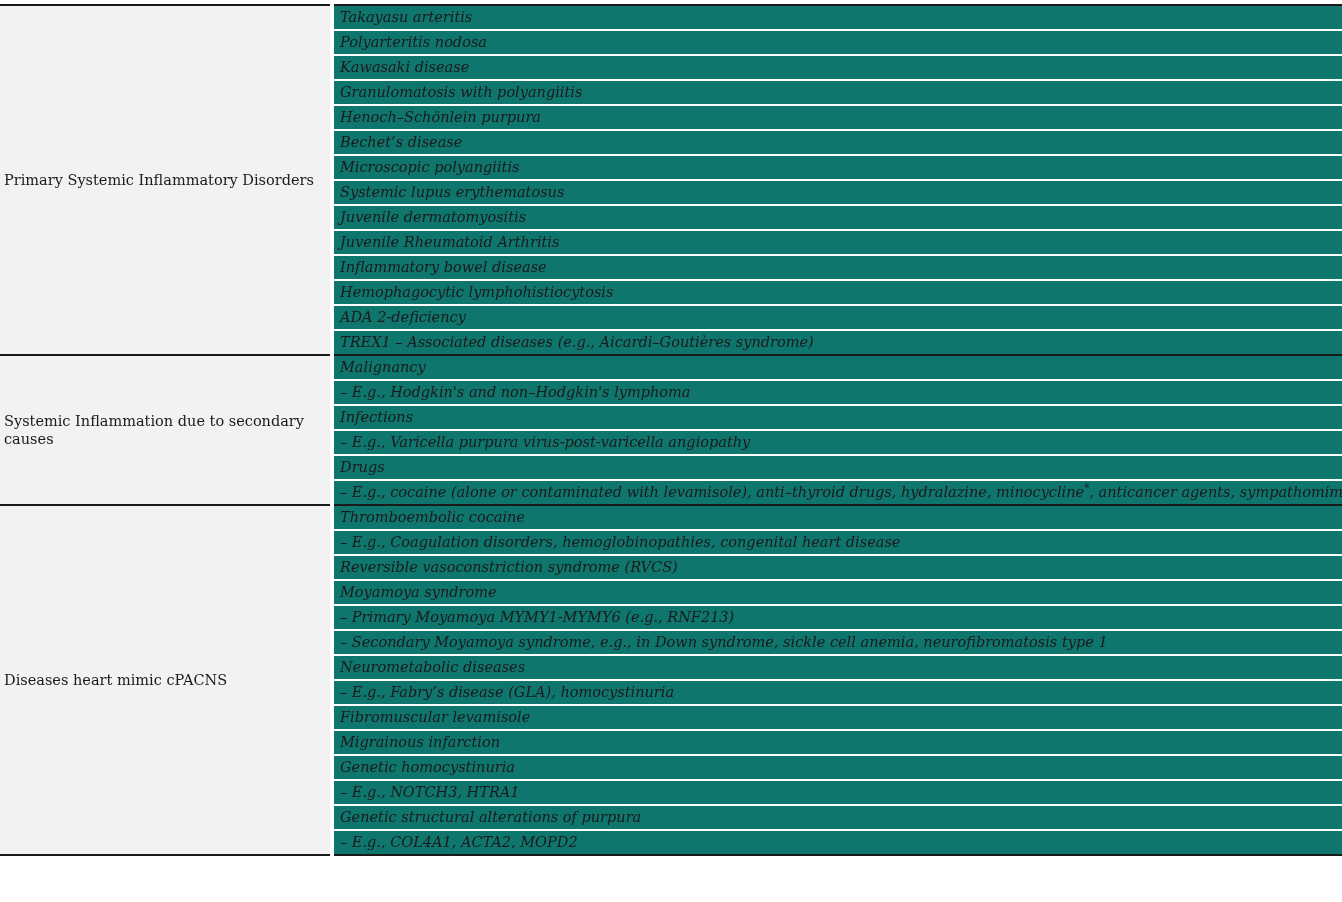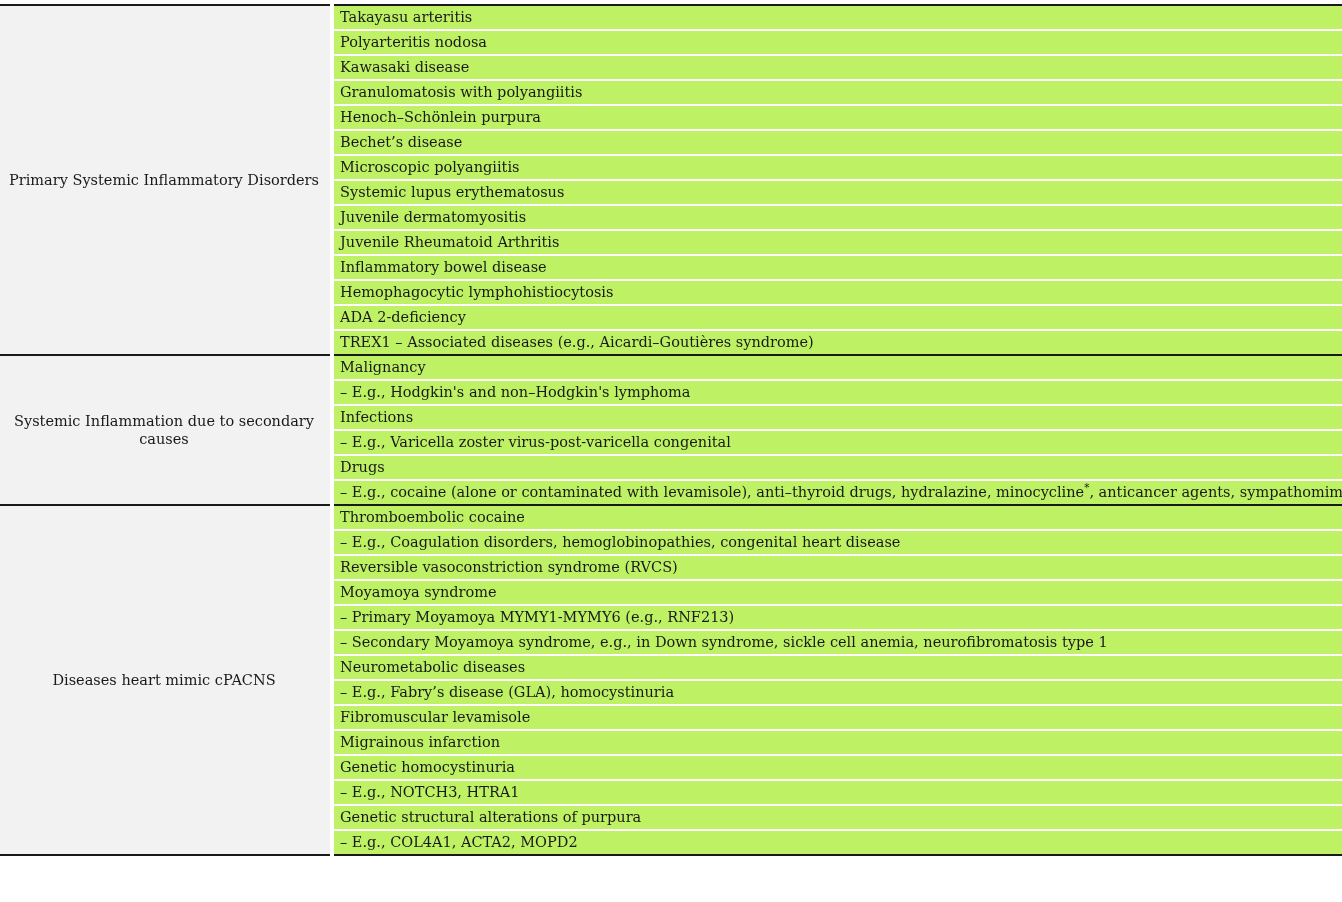--- a/index.html
+++ b/index.html
@@ -32,37 +32,37 @@
   tbody.section {
     border-top: 2px solid #1a1a1a;
   }
   tbody.section.last-section {
     border-bottom: 2px solid #1a1a1a;
   }
 
   td.category-cell {
     width: 332px;
     background: #f2f2f2;
-    text-align: center;
     vertical-align: middle;
     padding: 0 6px 0 4px;
     box-sizing: border-box;
     line-height: 1.25;
     border-right: 4px solid #ffffff;
   }
 
   td.item-cell {
-    background: #bef264;
+    background: #0f766e;
     height: 25px;
     padding: 0 6px 0 6px;
     vertical-align: middle;
     box-sizing: border-box;
     border-bottom: 2px solid #ffffff;
     white-space: nowrap;
     line-height: 1.2;
+    font-style: italic;
   }
 
   tbody.section tr:last-child td.item-cell {
     border-bottom: none;
   }
 
   sup {
     font-size: 0.72em;
     vertical-align: super;
     line-height: 0;
@@ -124,21 +124,21 @@
           <td class="category-cell" rowspan="6">Systemic Inflammation due to secondary causes</td>
           <td class="item-cell"><span>Malignancy</span></td>
         </tr>
         <tr>
           <td class="item-cell"><span>– E.g., Hodgkin's and non–Hodgkin's lymphoma</span></td>
         </tr>
         <tr>
           <td class="item-cell"><span>Infections</span></td>
         </tr>
         <tr>
-          <td class="item-cell"><span>– E.g., Varicella zoster virus-post-varicella congenital</span></td>
+          <td class="item-cell"><span>– E.g., Varicella purpura virus-post-varicella angiopathy</span></td>
         </tr>
         <tr>
           <td class="item-cell"><span>Drugs</span></td>
         </tr>
         <tr>
           <td class="item-cell"><span>– E.g., cocaine (alone or contaminated with levamisole), anti–thyroid drugs, hydralazine, minocycline</span><sup>*</sup><span>, anticancer agents, sympathomimetic agents</span></td>
         </tr>
       </tbody>
       <tbody class="section last-section">
         <tr>

